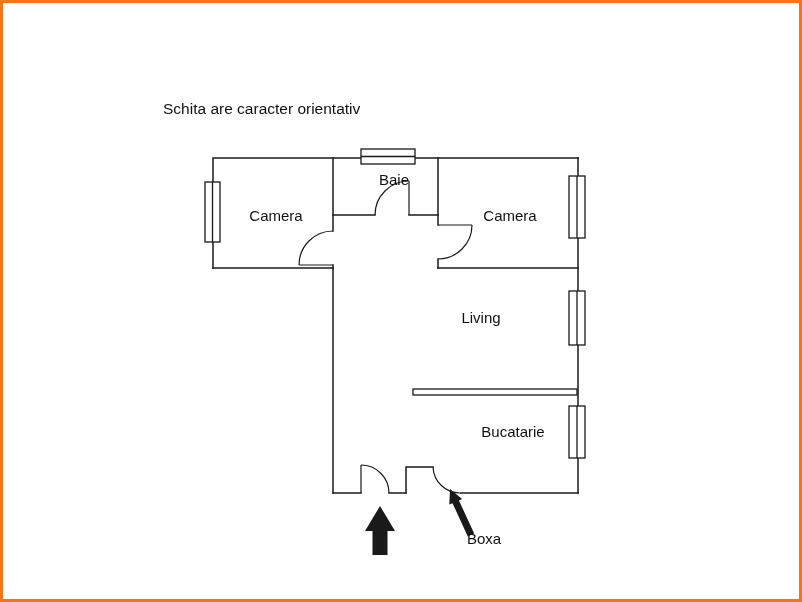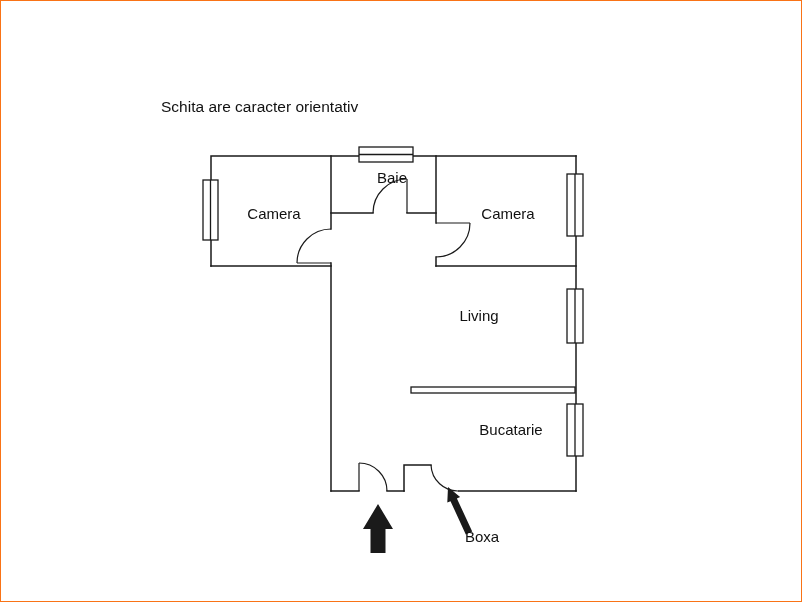--- a/index.html
+++ b/index.html
@@ -1,21 +1,21 @@
 <!DOCTYPE html>
 <html><head>
 <meta charset="utf-8">
 <style>
   html, body { margin: 0; padding: 0; background: #ffffff; }
   .canvas {
     position: relative;
     width: 802px;
     height: 602px;
     box-sizing: border-box;
-    border: 1px solid #f97316;
+    border: 3px solid #f97316;
     background: #ffffff;
     overflow: hidden;
   }
   svg { display: block; }
   text {
     font-family: "Liberation Sans", sans-serif;
     font-size: 15px;
   }
   .note-text { font-size: 15.5px; }
   .room-text { font-size: 15px; }

